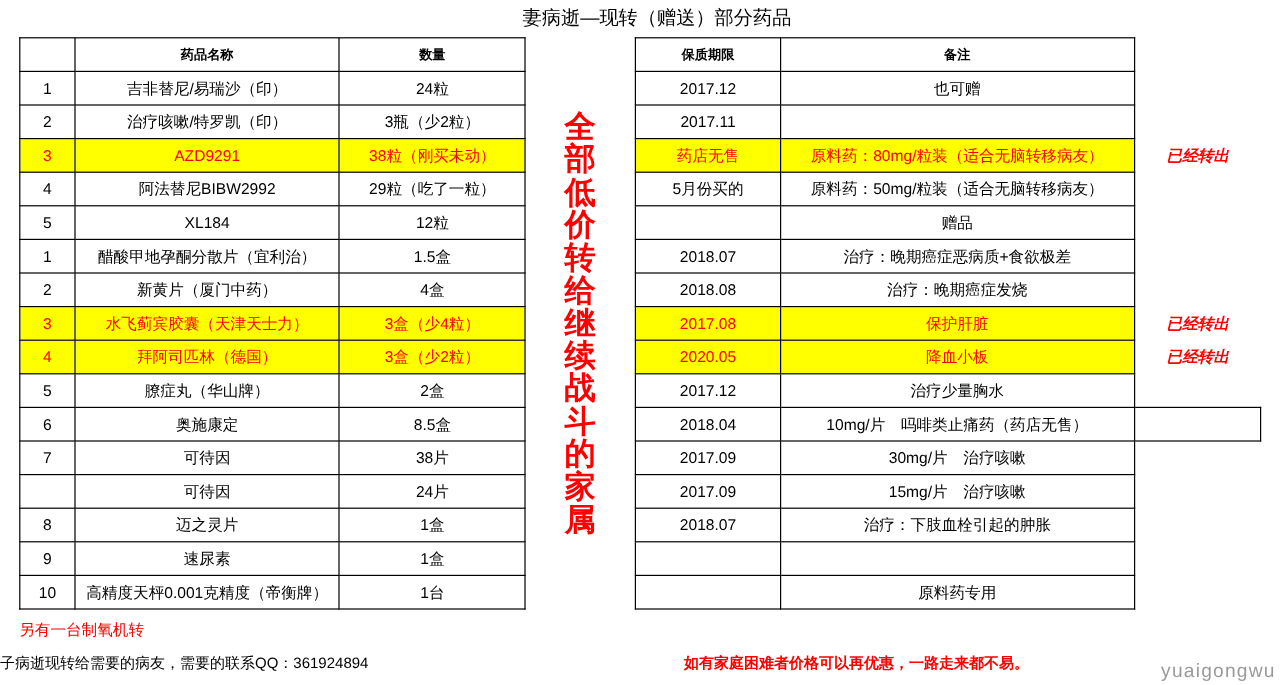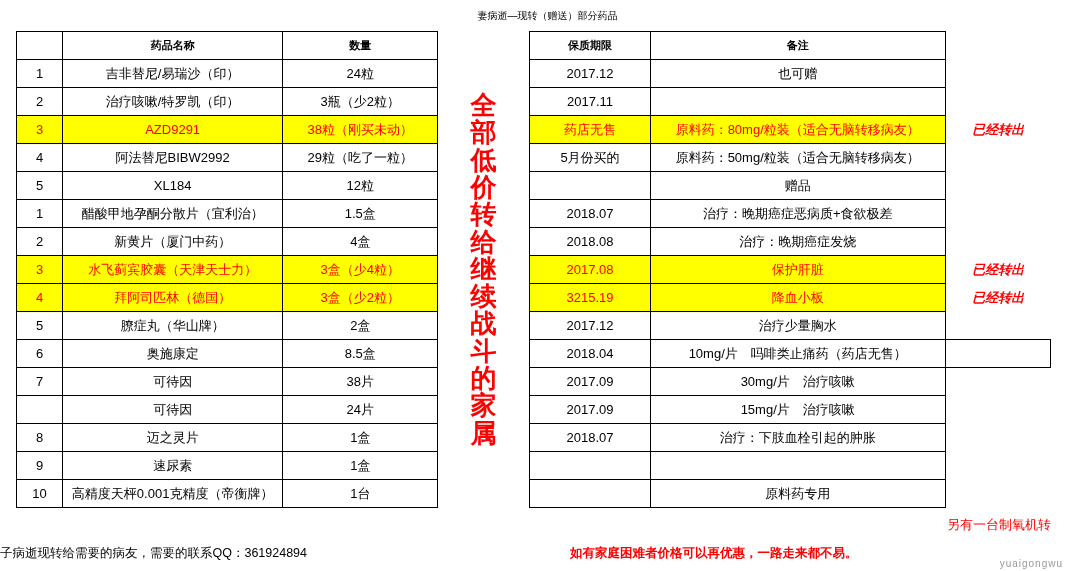--- a/index.html
+++ b/index.html
@@ -6,21 +6,21 @@
   body{
     width:1067px;height:571px;
     background:#ffffff;
     font-family:"Liberation Sans","DejaVu Sans",sans-serif;
     color:#000;
     overflow:hidden;
     position:relative;
   }
   .title{
     text-align:center;
-    font-size:10px;
+    font-size:16px;
     padding-top:6px;
     height:20px;
     line-height:20px;
     margin-left:28px;
   }
   .sheet{
     position:absolute;
     top:31px;left:16px;
     width:1035px;
   }
@@ -58,39 +58,39 @@
     letter-spacing:1px;
     vertical-align:middle;
     padding:2px 0;
   }
   .midcell span{display:block;}
   .done-empty{border:1px solid #000;}
   .no-cell{border:none;}
   .footnote-row{
     position:absolute;
     left:16px;top:516px;width:1035px;
-    text-align:right;
+    text-align:left;
     font-size:13px;
     color:#ff0000;
   }
   .bottombar{
     position:absolute;
     left:0;top:540px;width:1067px;
     font-size:12.5px;
     height:26px;
     line-height:26px;
     padding-left:36px;
   }
   .bottombar .seg1{position:absolute;left:0;top:0;}
   .bottombar .seg2{position:absolute;left:390px;top:0;}
   .bottombar .seg3{position:absolute;left:570px;top:0;color:#ff0000;font-weight:bold;}
   .watermark{
     position:absolute;
     right:4px;bottom:2px;
-    font-size:10px;
+    font-size:16px;
     color:#9a9a9a;
     letter-spacing:1px;
   }
 </style>
 </head>
 <body>
 
 <div class="title">妻病逝—现转（赠送）部分药品</div>
 
 <div class="sheet">
@@ -192,21 +192,21 @@
         <td class="yellow redtext">水飞蓟宾胶囊（天津天士力）</td>
         <td class="yellow redtext">3盒（少4粒）</td>
         <td class="yellow redtext">2017.08</td>
         <td class="yellow redtext">保护肝脏</td>
         <td class="no-cell redtext bold">已经转出</td>
       </tr>
       <tr>
         <td class="yellow redtext">4</td>
         <td class="yellow redtext">拜阿司匹林（德国）</td>
         <td class="yellow redtext">3盒（少2粒）</td>
-        <td class="yellow redtext">3215.19</td>
+        <td class="yellow redtext">2020.05</td>
         <td class="yellow redtext">降血小板</td>
         <td class="no-cell redtext bold">已经转出</td>
       </tr>
       <tr>
         <td>5</td>
         <td>膫症丸（华山牌）</td>
         <td>2盒</td>
         <td>2017.12</td>
         <td>治疗少量胸水</td>
         <td class="no-cell"></td>

